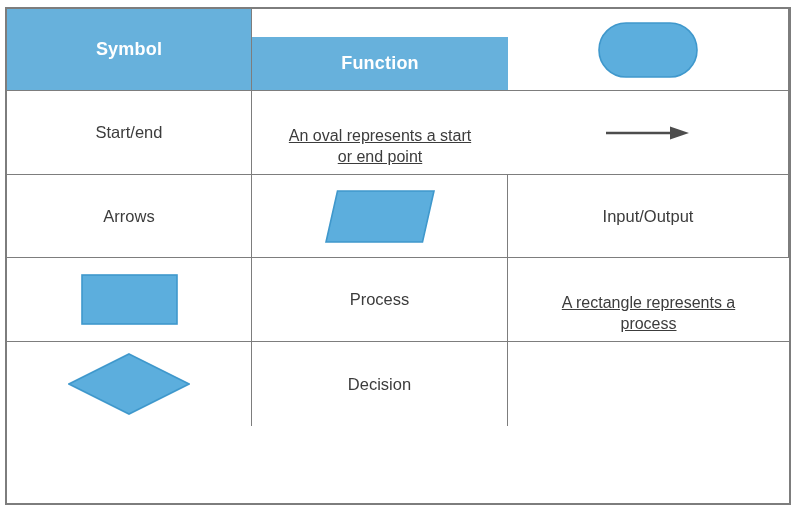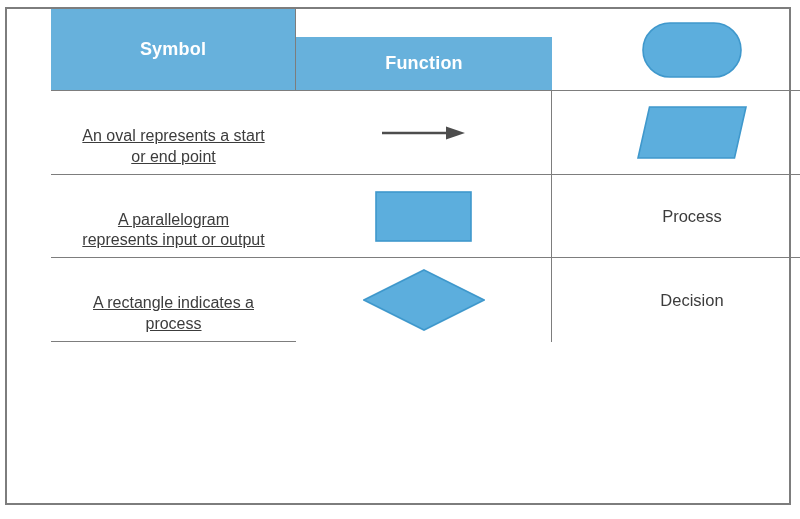--- a/index.html
+++ b/index.html
@@ -8,21 +8,20 @@
     font-family:"Liberation Sans","DejaVu Sans",sans-serif;
     color:#3c3c3c;
   }
   .page{position:relative;width:800px;height:519px;background:#fff;}
   .symbol-table{
     position:absolute;left:5px;top:7px;width:786px;height:498px;
     box-sizing:border-box;border:2px solid #7d7d7d;
     display:grid;
     grid-template-columns:245px 256px 281px;
     grid-template-rows:82px 84px 83px 84px 84px 77px;
-    padding-left:44px;
   }
   .cell{
     box-sizing:border-box;
     border-right:1.5px solid #7d7d7d;
     border-bottom:1.5px solid #7d7d7d;
     display:flex;align-items:center;justify-content:center;
     text-align:center;
   }
   .cell.col-last{border-right:none;margin-top:28px;}
   .cell.row-last{border-bottom:none;}
@@ -50,52 +49,57 @@
     </div>
     <div class="cell header-cell col-last">
       <span>Function</span>
     </div>
 
     <div class="cell">
       <svg class="shape-svg" width="100" height="56" viewBox="0 0 100 56">
         <rect x="1" y="1" width="98" height="54" rx="27" ry="27" stroke-width="1.6" fill="#5caedd" stroke="#3f98cc"></rect>
       </svg>
     </div>
+    <div class="cell name-cell">
+      <span>Start/end</span>
+    </div>
     <div class="cell func-cell col-last">
       <span>An oval represents a start
 or end point</span>
     </div>
 
     <div class="cell">
       <svg class="shape-svg" width="88" height="20" viewBox="0 0 88 20">
         <line x1="2" y1="10" x2="68" y2="10" stroke-width="2.6" stroke="#4d4d4d"></line>
         <polygon points="66,3.5 85,10 66,16.5" fill="#4d4d4d"></polygon>
       </svg>
     </div>
+    <div class="cell name-cell">
+      <span>Arrows</span>
+    </div>
 
     <div class="cell">
       <svg class="shape-svg" width="110" height="53" viewBox="0 0 110 53">
         <polygon points="12.5,1 109,1 97.5,52 1,52" stroke-width="1.6" fill="#5caedd" stroke="#3f98cc"></polygon>
       </svg>
     </div>
-    <div class="cell func-cell col-last">
-      <span>A parallelogram
-represents input or output</span>
+    <div class="cell name-cell">
+      <span>Input/Output</span>
     </div>
 
     <div class="cell">
       <svg class="shape-svg" width="97" height="51" viewBox="0 0 97 51">
         <rect x="1" y="1" width="95" height="49" stroke-width="1.6" fill="#5caedd" stroke="#3f98cc"></rect>
       </svg>
     </div>
     <div class="cell name-cell">
       <span>Process</span>
     </div>
     <div class="cell func-cell col-last">
-      <span>A rectangle indicates a
+      <span>A rectangle represents a
 process</span>
     </div>
 
     <div class="cell row-last">
       <svg class="shape-svg" width="122" height="62" viewBox="0 0 122 62">
         <polygon points="61,1 121,31 61,61 1,31" stroke-width="1.6" fill="#5caedd" stroke="#3f98cc"></polygon>
       </svg>
     </div>
     <div class="cell name-cell row-last">
       <span>Decision</span>

